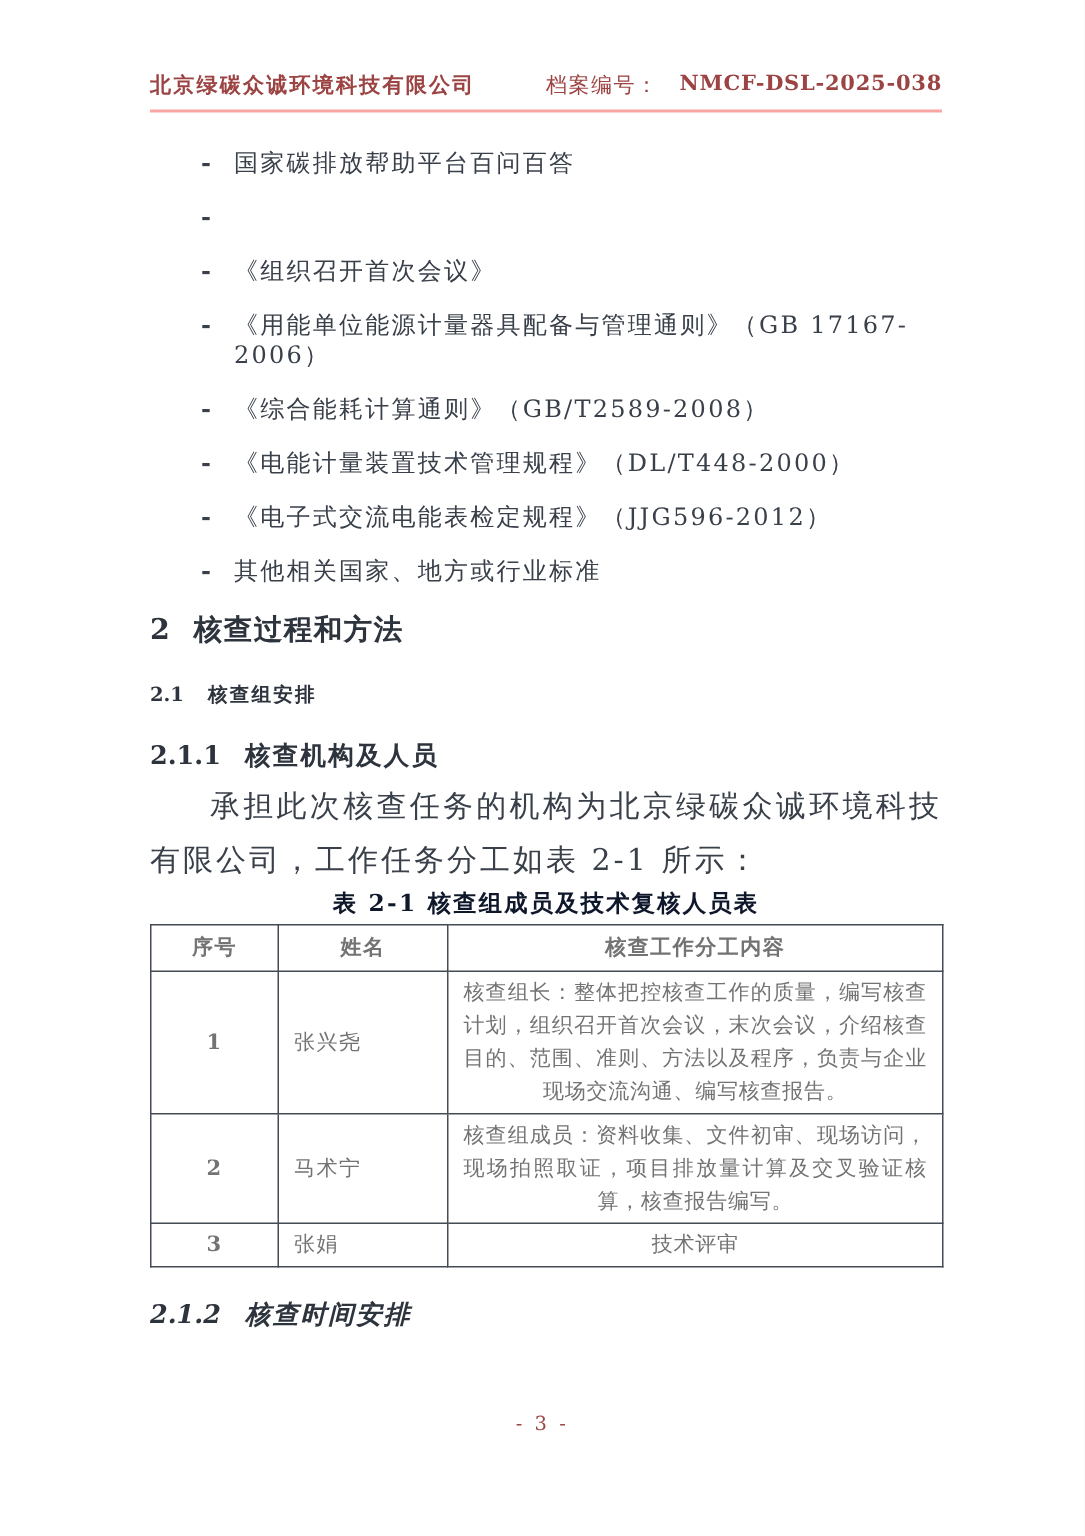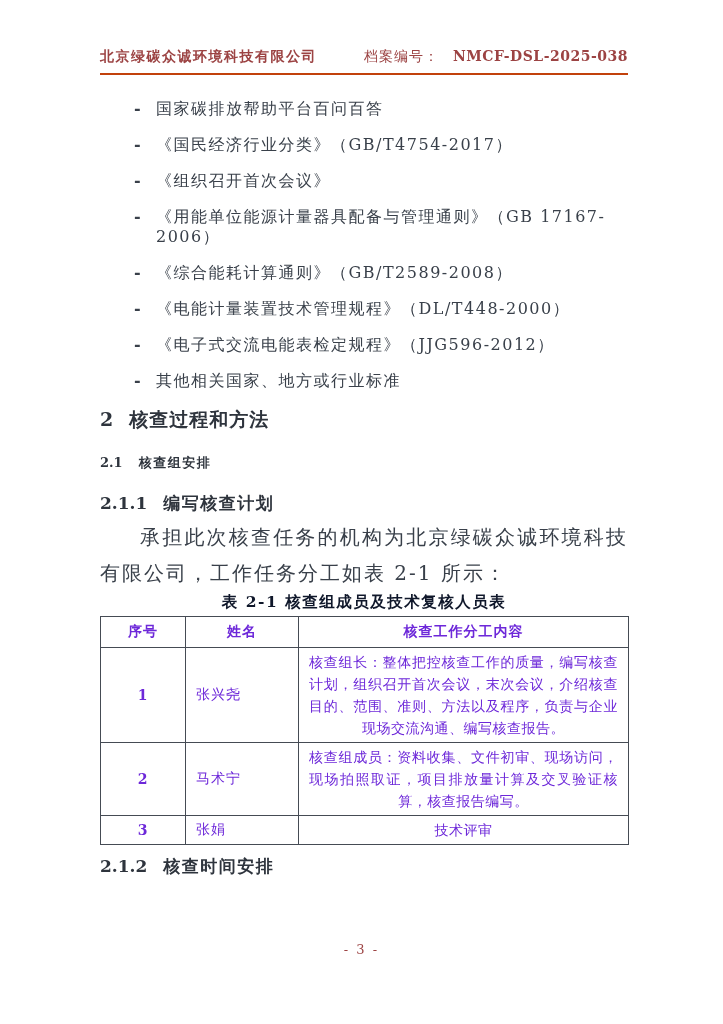--- a/index.html
+++ b/index.html
@@ -19,21 +19,21 @@
     box-sizing: border-box;
     padding: 48px 95px 0 100px;
   }
 
   
   .doc-header {
     display: flex;
     justify-content: space-between;
     align-items: baseline;
     padding-bottom: 7px;
-    border-bottom: 2px solid #c2410c;
+    border-bottom: 2px solid #fca5a5;
     color: #9c4343;
     font-size: 14px;
     letter-spacing: 1px;
   }
   .doc-header .company {
     font-weight: bold;
     letter-spacing: 1.5px;
   }
   .doc-header .archive {
     display: flex;
@@ -108,21 +108,21 @@
     letter-spacing: 1.5px;
     color: #0f172a;
     line-height: 22px;
   }
   table.member-table {
     margin-top: 3px;
     border-collapse: collapse;
     table-layout: fixed;
     width: 528px;
     font-size: 14px;
-    color: #6d28d9;
+    color: #737373;
   }
   .member-table col.c-no   { width: 85px; }
   .member-table col.c-name { width: 113px; }
   .member-table col.c-duty { width: 330px; }
   .member-table th, .member-table td {
     border: 1.4px solid #454b54;
     padding: 3px 10px;
     vertical-align: middle;
     letter-spacing: 1px;
   }
@@ -169,21 +169,20 @@
     </span>
   </div>
 
   <div class="ref-list">
     <div class="ref-item">
       <span class="dash">-</span>
       <span>国家碳排放帮助平台百问百答</span>
     </div>
     <div class="ref-item">
       <span class="dash">-</span>
-      <span>《国民经济行业分类》（GB/T4754-2017）</span>
     </div>
     <div class="ref-item">
       <span class="dash">-</span>
       <span>《组织召开首次会议》</span>
     </div>
     <div class="ref-item">
       <span class="dash">-</span>
       <span>《用能单位能源计量器具配备与管理通则》（GB 17167-2006）</span>
     </div>
     <div class="ref-item">
@@ -206,21 +205,21 @@
 
   <div class="h-sec h-level1">
     <span class="sec-no">2</span><span>核查过程和方法</span>
   </div>
 
   <div class="h-sec h-level2">
     <span class="sec-no">2.1</span><span>核查组安排</span>
   </div>
 
   <div class="h-sec h-level3">
-    <span class="sec-no">2.1.1</span><span>编写核查计划</span>
+    <span class="sec-no">2.1.1</span><span>核查机构及人员</span>
   </div>
 
   <div class="para">承担此次核查任务的机构为北京绿碳众诚环境科技有限公司，工作任务分工如表 2-1 所示：</div>
 
   <div class="table-caption">表 2-1 核查组成员及技术复核人员表</div>
 
   <table class="member-table">
     <colgroup>
       <col class="c-no">
       <col class="c-name">
@@ -245,20 +244,20 @@
         <td class="cell-duty">核查组成员：资料收集、文件初审、现场访问，现场拍照取证，项目排放量计算及交叉验证核算，核查报告编写。</td>
       </tr>
       <tr>
         <td class="cell-no">3</td>
         <td class="cell-name">张娟</td>
         <td class="cell-duty">技术评审</td>
       </tr>
     </tbody>
   </table>
 
-  <div class="h-sec h-level3" style="margin-top:10px;">
+  <div class="h-sec h-level3" style="font-style:italic;">
     <span class="sec-no">2.1.2</span><span>核查时间安排</span>
   </div>
 
 
   <div class="page-footer">- 3 -</div>
 
 </div>
 
 </body></html>

